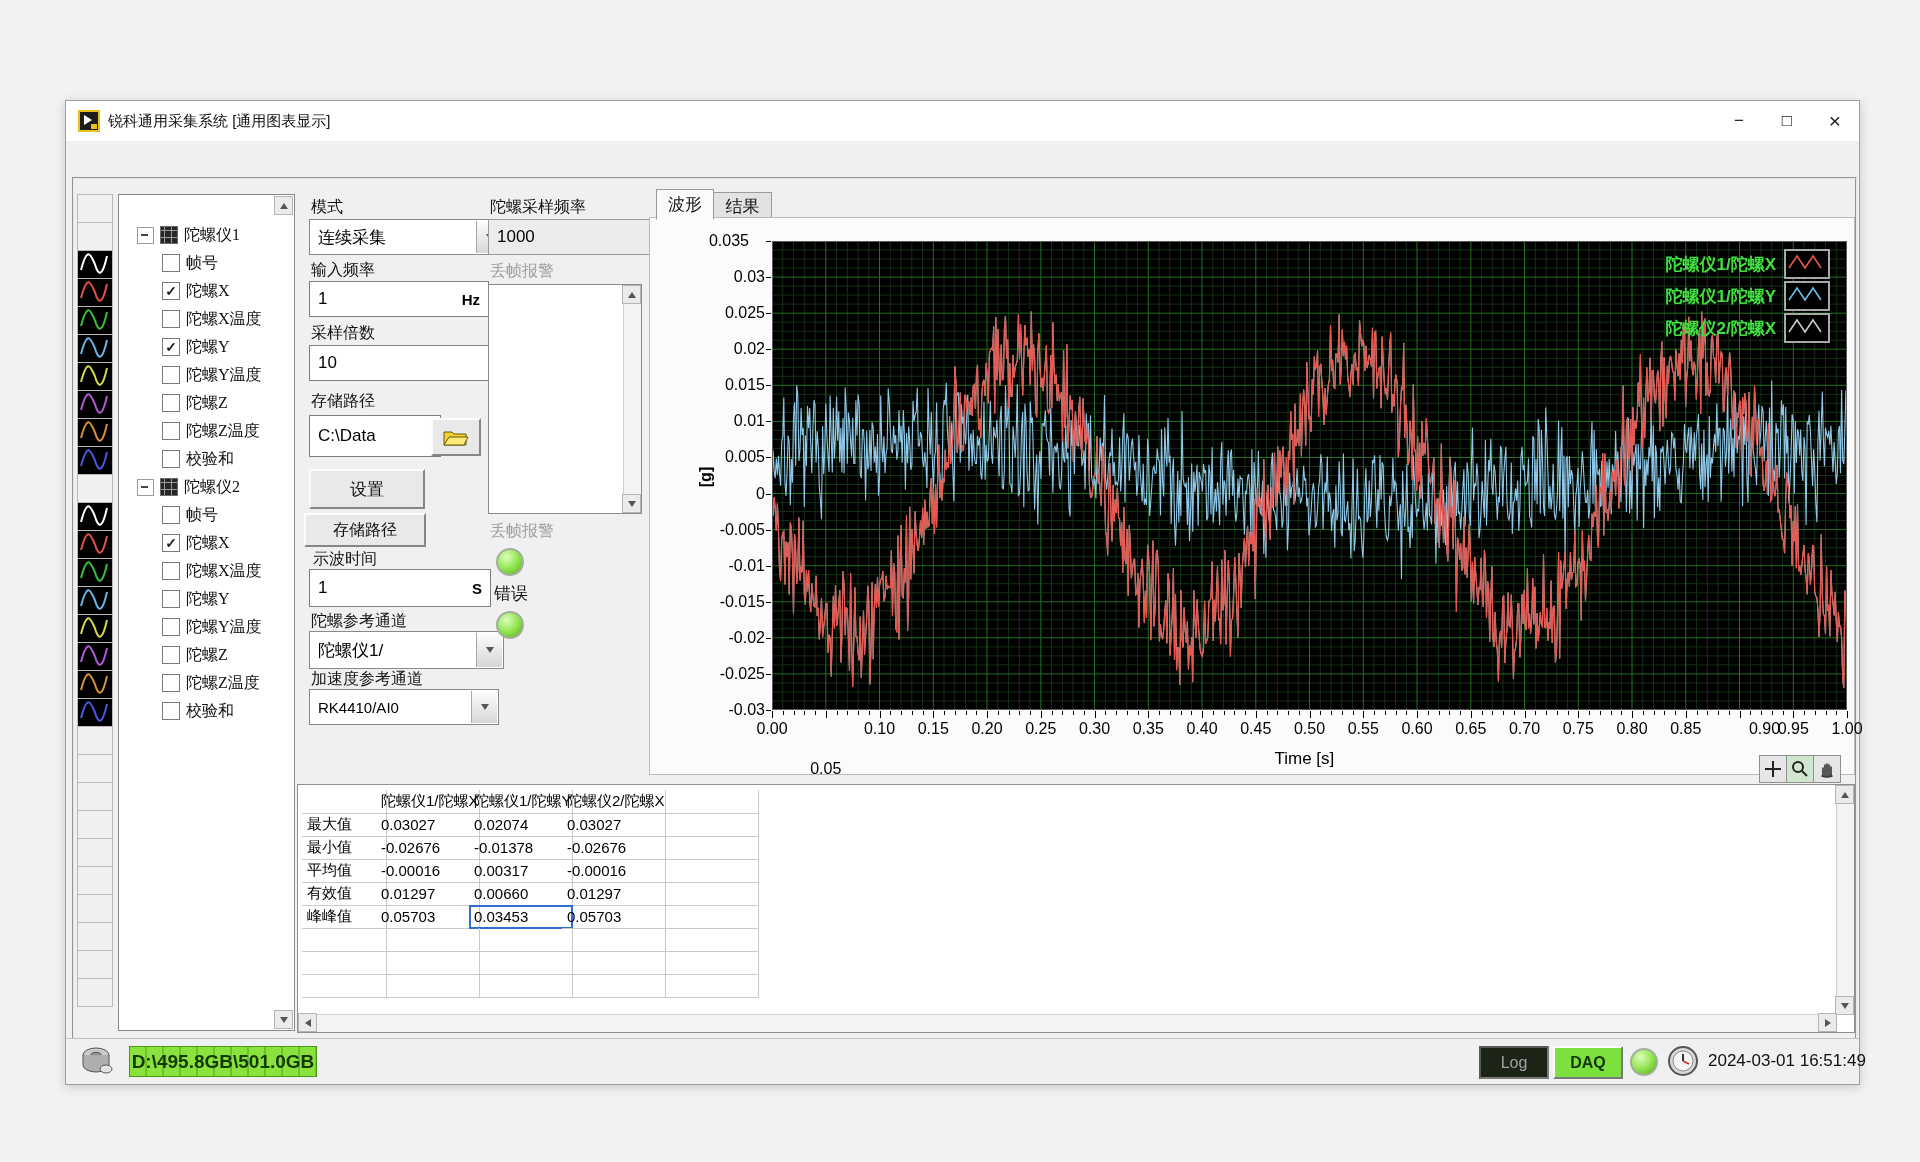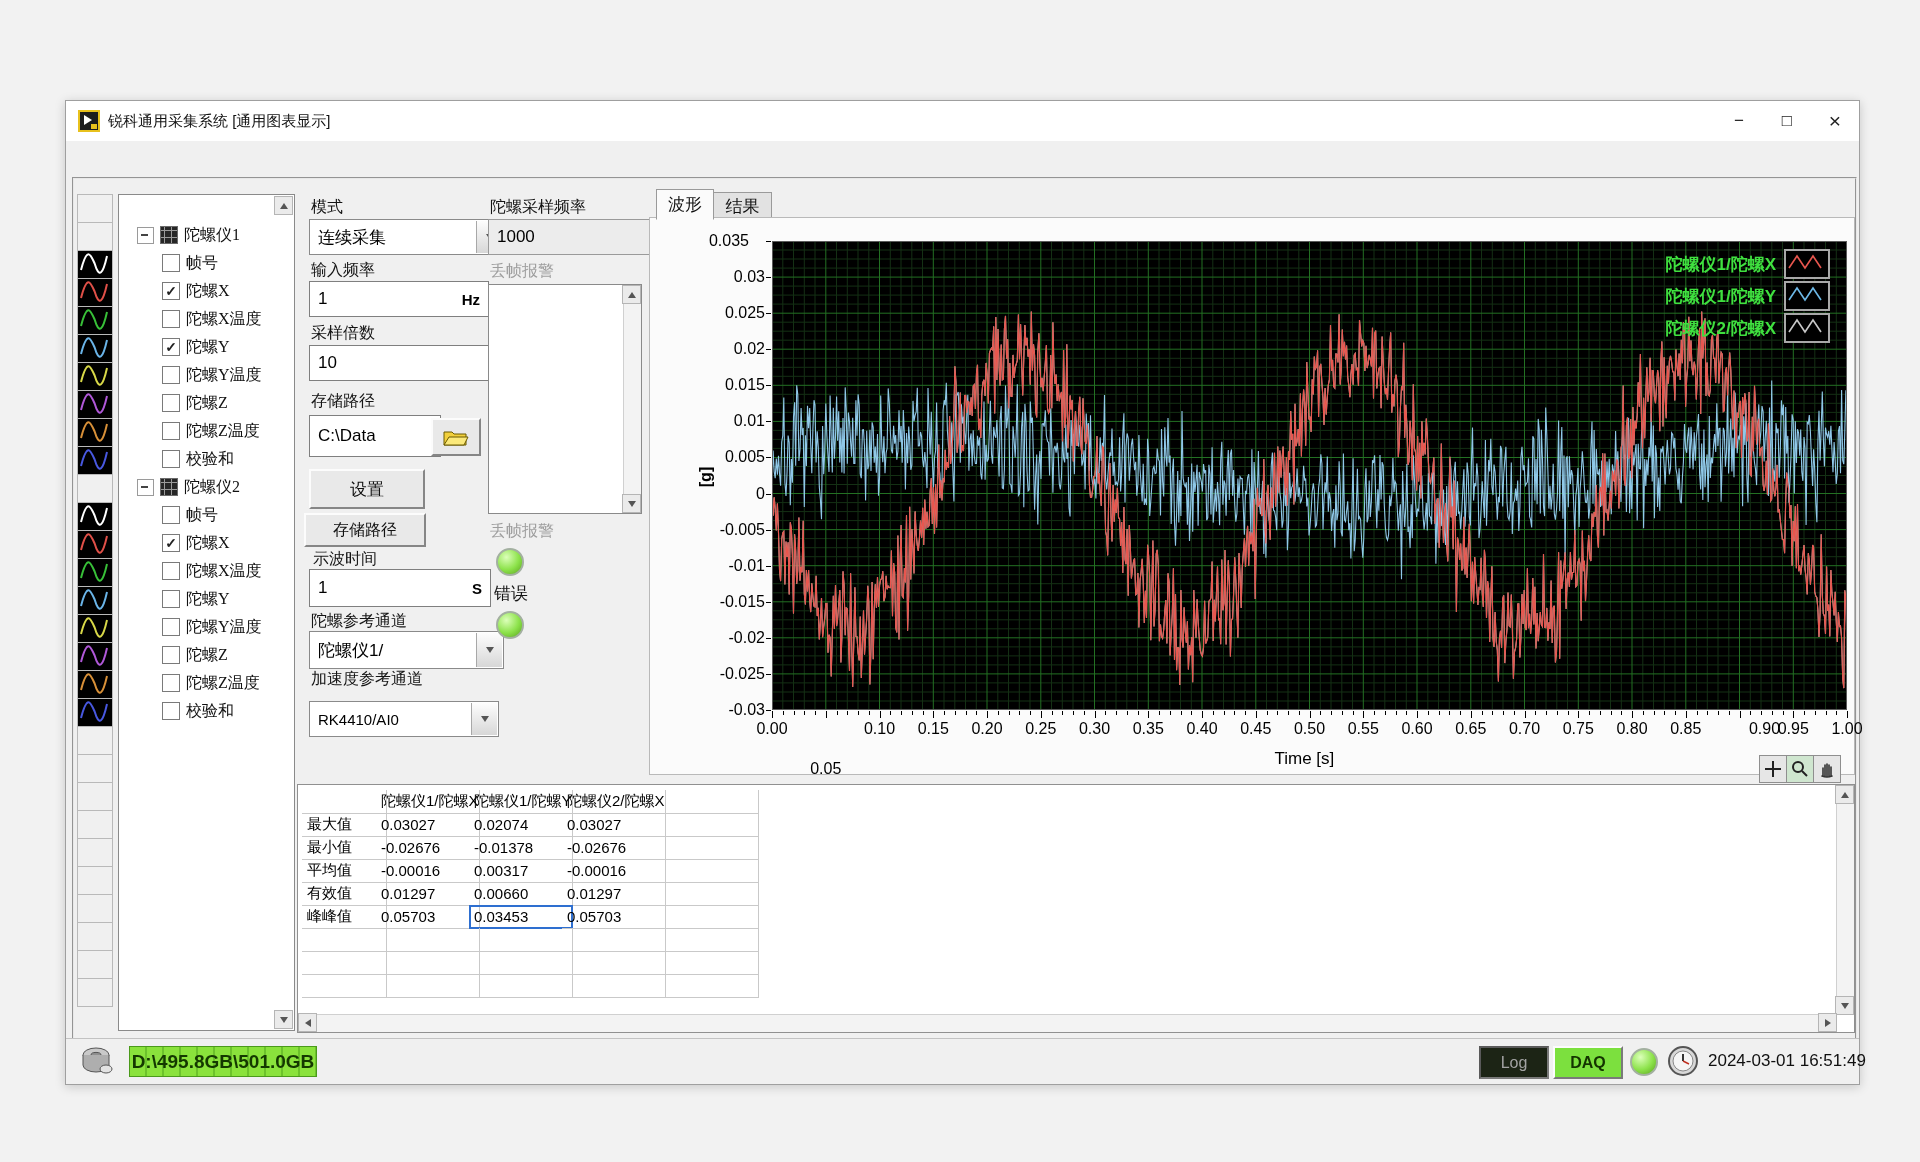--- a/index.html
+++ b/index.html
@@ -316,21 +316,21 @@
 
     <div class="lbl" style="left:245px;top:510px;">陀螺参考通道</div>
     <div class="combo" style="left:243px;top:530px;width:155px;height:36px;">
       <span>陀螺仪1/</span>
       <span class="combo-btn">
           <span class="tri tri-down"></span>
         </span>
     </div>
 
     <div class="lbl" style="left:245px;top:568px;">加速度参考通道</div>
-    <div class="combo" style="left:243px;top:600px;width:150px;height:34px;font-size:15px;">
+    <div class="combo" style="left:243px;top:588px;width:150px;height:34px;font-size:15px;">
       <span>RK4410/AI0</span>
       <span class="combo-btn">
           <span class="tri tri-down"></span>
         </span>
     </div>
 
     <div class="lbl" style="left:424px;top:96px;">陀螺采样频率</div>
     <div class="display" style="left:422px;top:118px;width:150px;height:34px;">
       <span>1000</span>
     </div>

